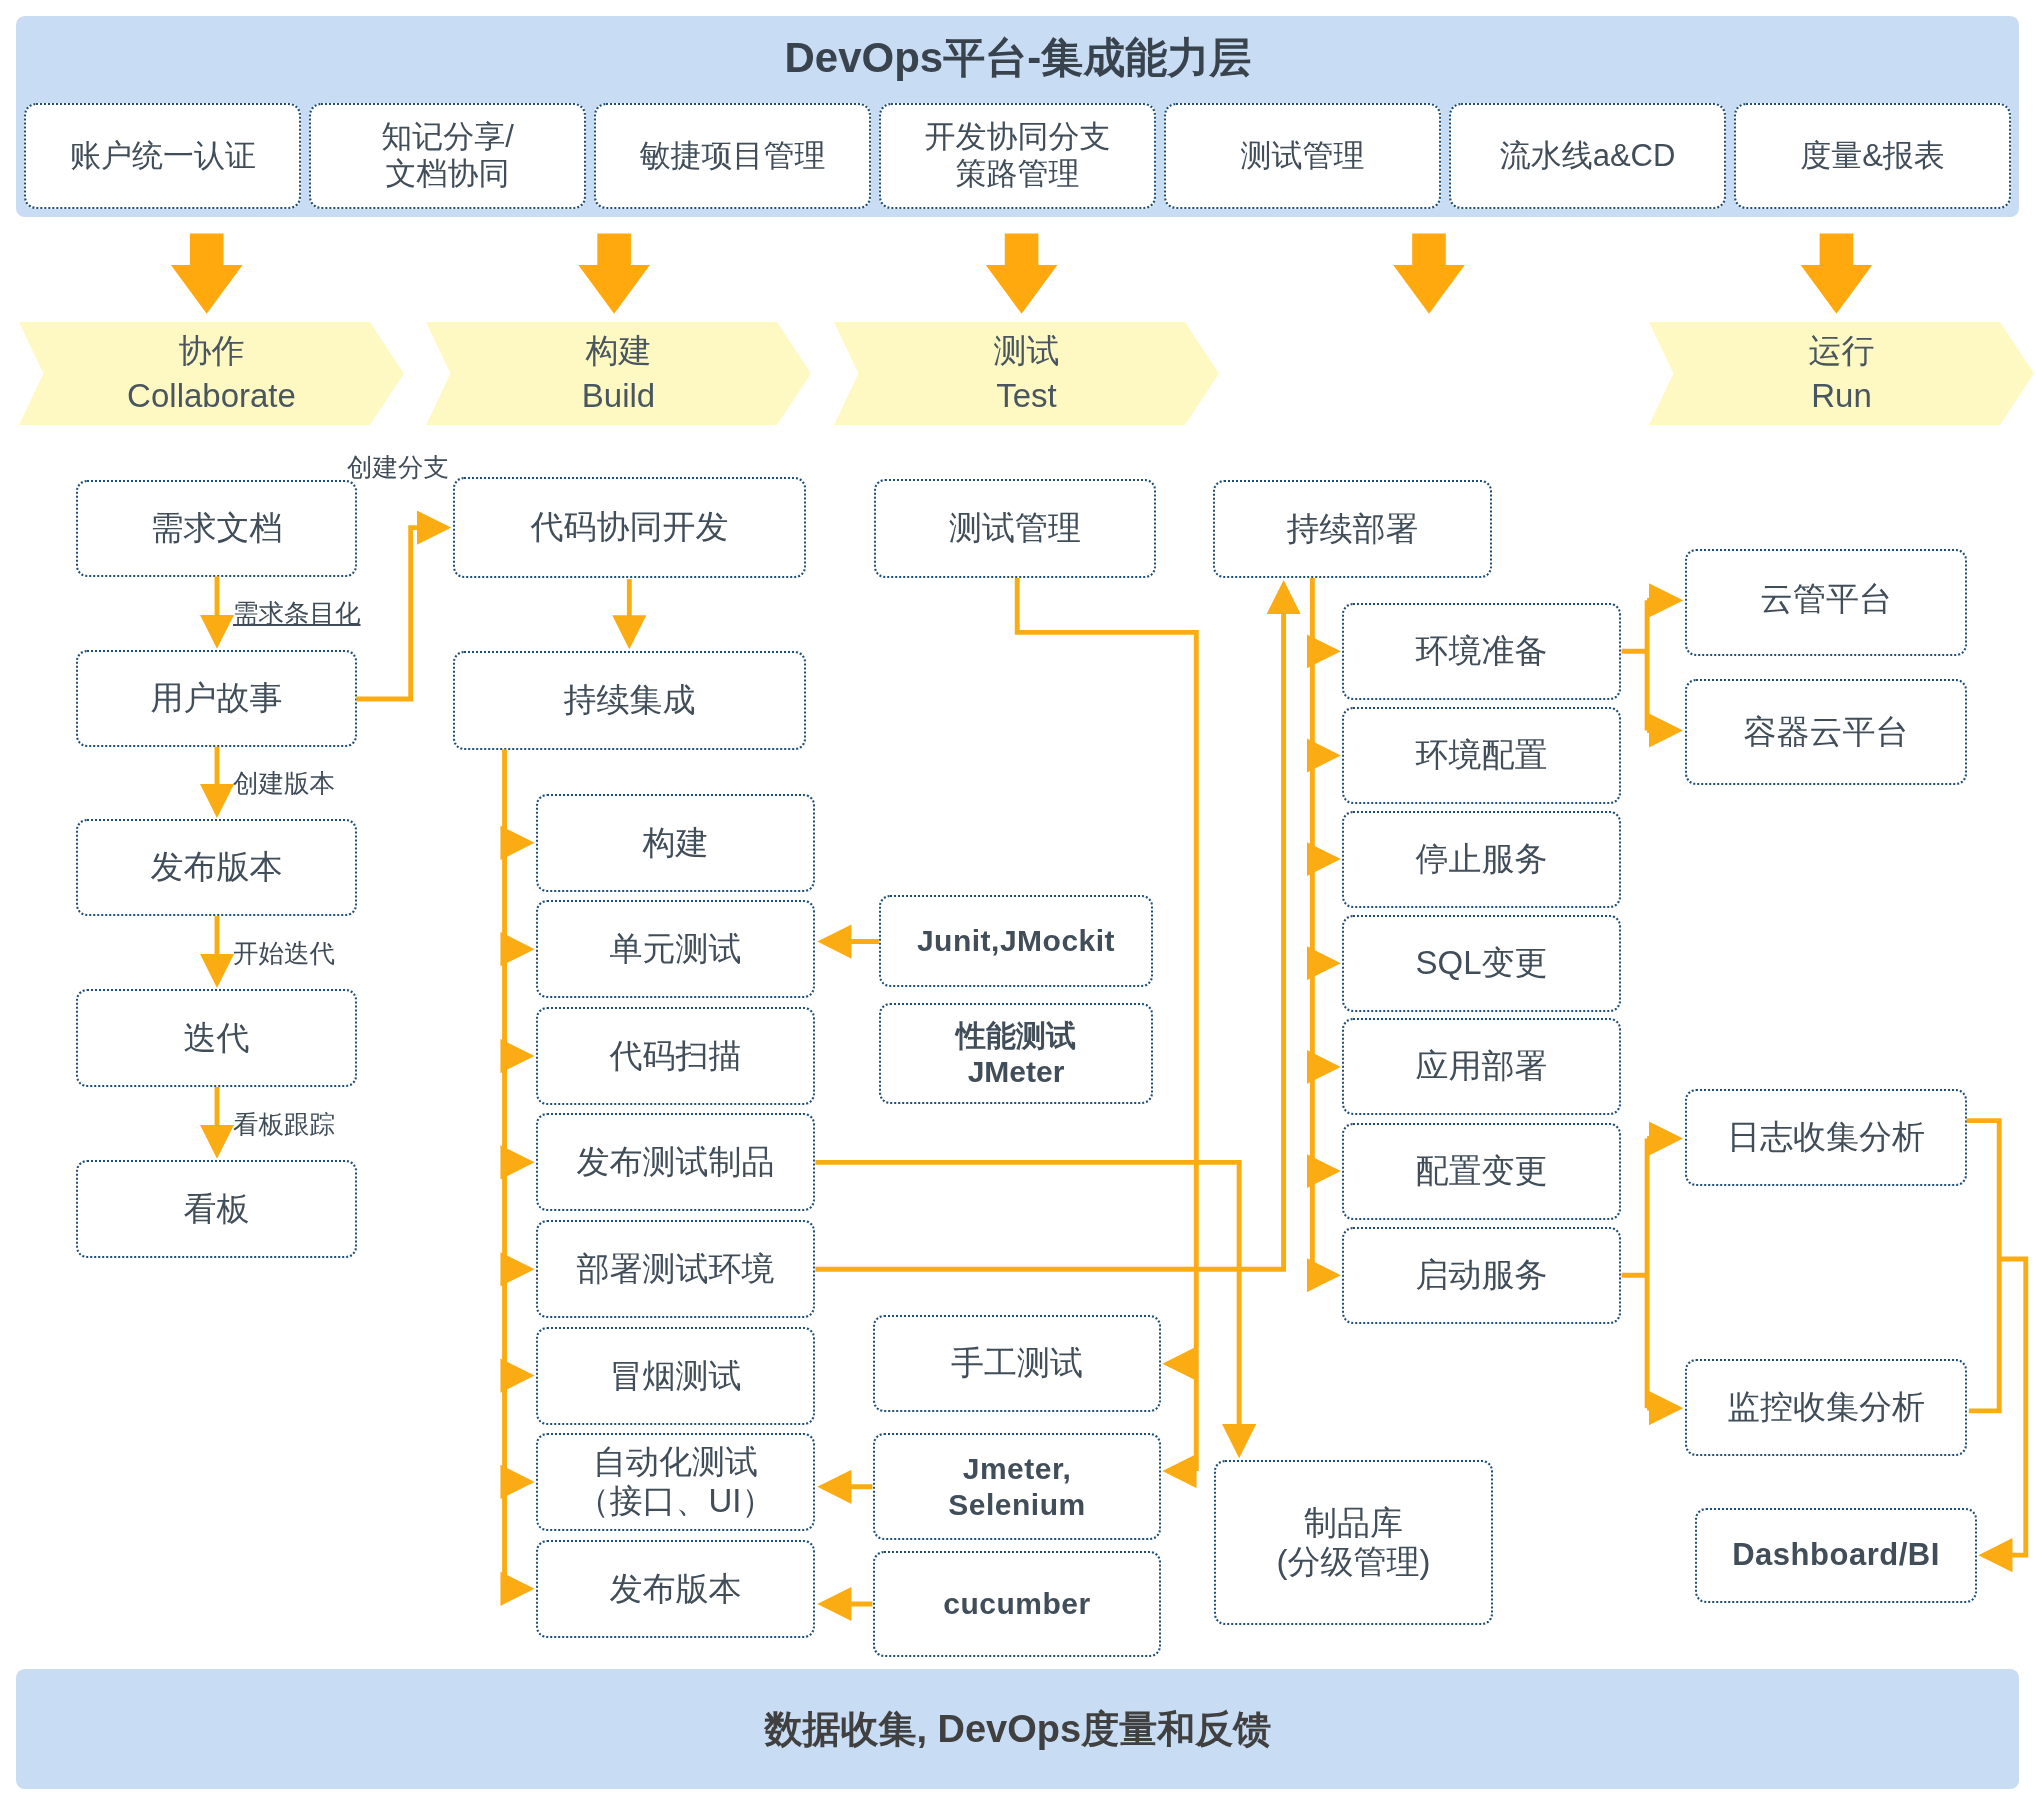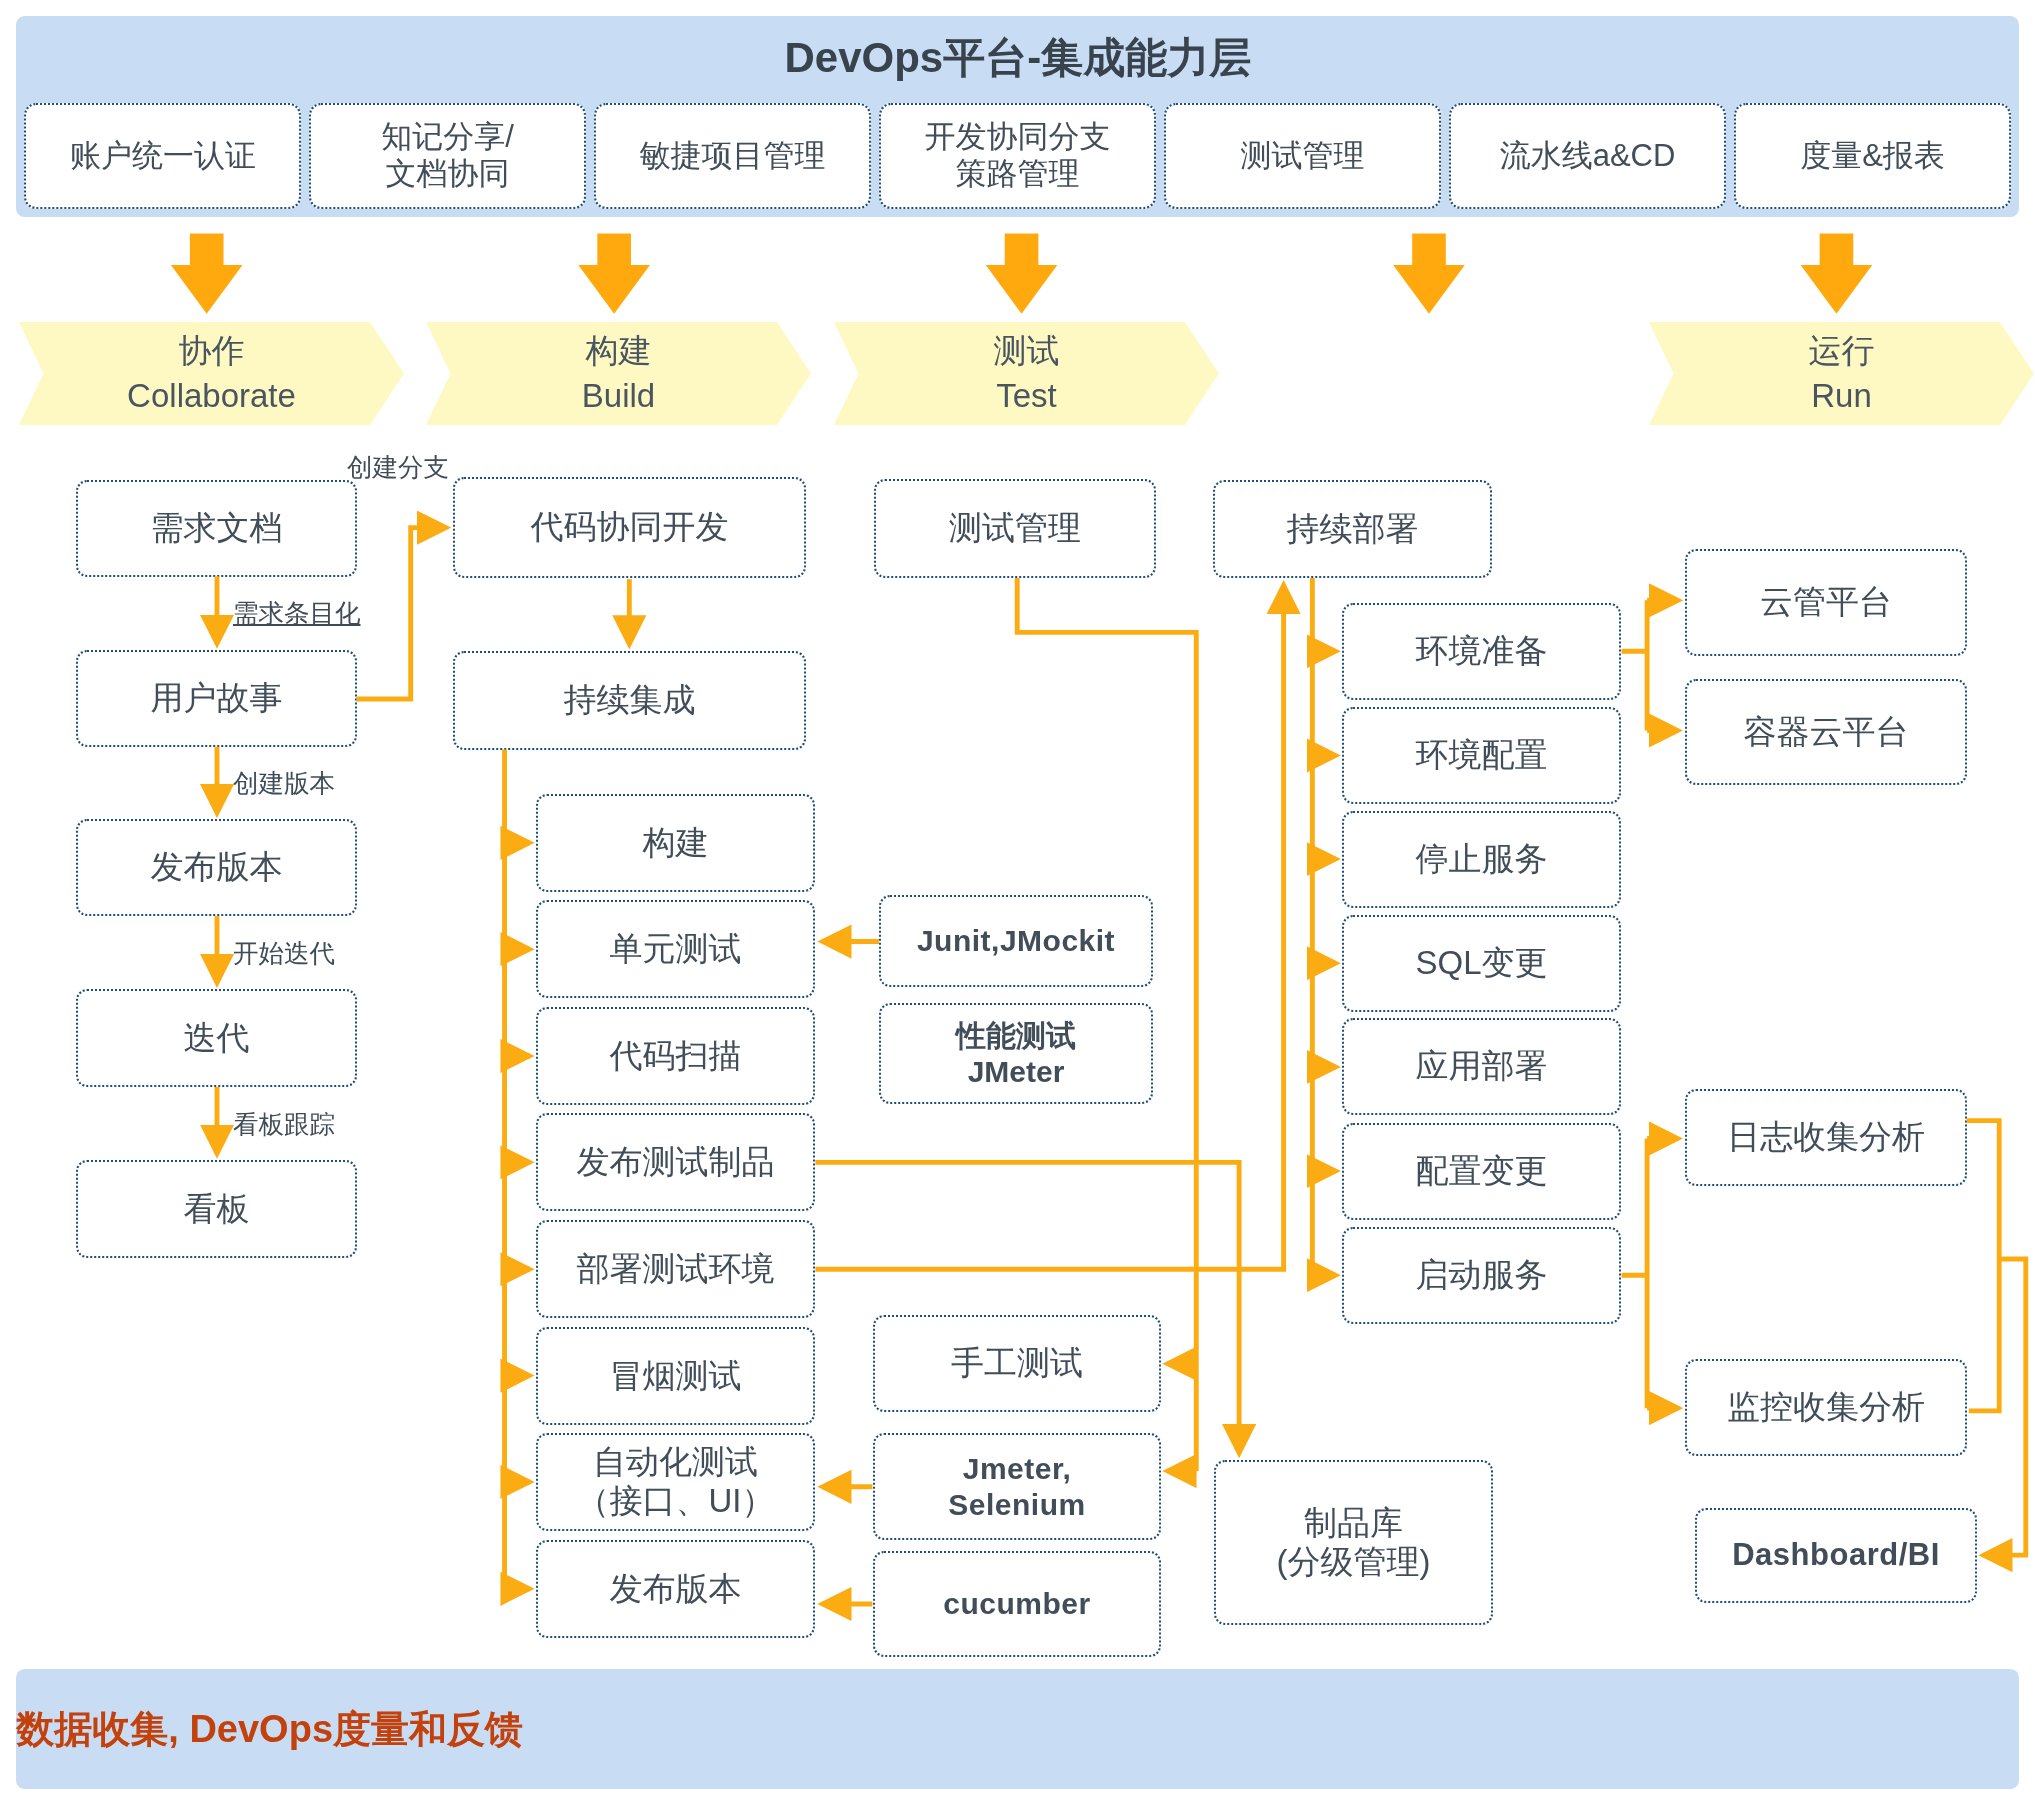--- a/index.html
+++ b/index.html
@@ -9,21 +9,21 @@
   }
   .banner {
     position:absolute; background:#c8dcf3; border-radius:8.7px;
   }
   .page-title {
     position:absolute; left:16.3px; top:30px; width:2003px;
     text-align:center; font-size:42px; font-weight:bold; color:#39434d;
   }
   .footer-text {
     position:absolute; left:16.3px; top:1704px; width:2003px;
-    text-align:left; font-size:38px; font-weight:bold; color:#c2410c;
+    text-align:center; font-size:38px; font-weight:bold; color:#404040;
   }
   .box {
     position:absolute; box-sizing:border-box; background:#ffffff;
     border:2.2px dotted #1d4e77; border-radius:11px;
     display:flex; align-items:center; justify-content:center;
     text-align:center; color:#414e5a; font-size:33px; line-height:1.18;
     white-space:pre-line;
   }
   .cap { font-size:31px; border-radius:12px; }
   .latin { font-weight:bold; letter-spacing:0.5px; }
@@ -110,21 +110,21 @@
   <div class="box" style="left:1342px; top:603px; width:279px; height:97px;">环境准备</div>
   <div class="box" style="left:1342px; top:707px; width:279px; height:97px;">环境配置</div>
   <div class="box" style="left:1342px; top:811px; width:279px; height:97px;">停止服务</div>
   <div class="box" style="left:1342px; top:915px; width:279px; height:97px;">SQL变更</div>
   <div class="box" style="left:1342px; top:1018px; width:279px; height:97px;">应用部署</div>
   <div class="box" style="left:1342px; top:1123px; width:279px; height:97px;">配置变更</div>
   <div class="box" style="left:1342px; top:1227px; width:279px; height:97px;">启动服务</div>
   <div class="box" style="left:1214px; top:1460px; width:279px; height:165px;">制品库
 (分级管理)</div>
 
-  <div class="box" style="left:1685px; top:549px; width:282px; height:107px;">云管平台</div>
+  <div class="box" style="left:1685px; top:549px; width:282px; height:107px;font-family:Liberation Mono, monospace;">云管平台</div>
   <div class="box" style="left:1685px; top:679px; width:282px; height:106px;">容器云平台</div>
   <div class="box" style="left:1685px; top:1089px; width:282px; height:97px;">日志收集分析</div>
   <div class="box" style="left:1685px; top:1359px; width:282px; height:97px;">监控收集分析</div>
   <div class="box latin" style="left:1695px; top:1508px; width:282px; height:95px; font-size:31px;">Dashboard/BI</div>
 
   <div class="banner" style="left:16.3px; top:1669px; width:2003px; height:120px;"></div>
   <div class="footer-text">数据收集, DevOps度量和反馈</div>
 
   <svg class="edges" width="2035" height="1805" viewBox="0 0 3751 3326">
     <defs>

